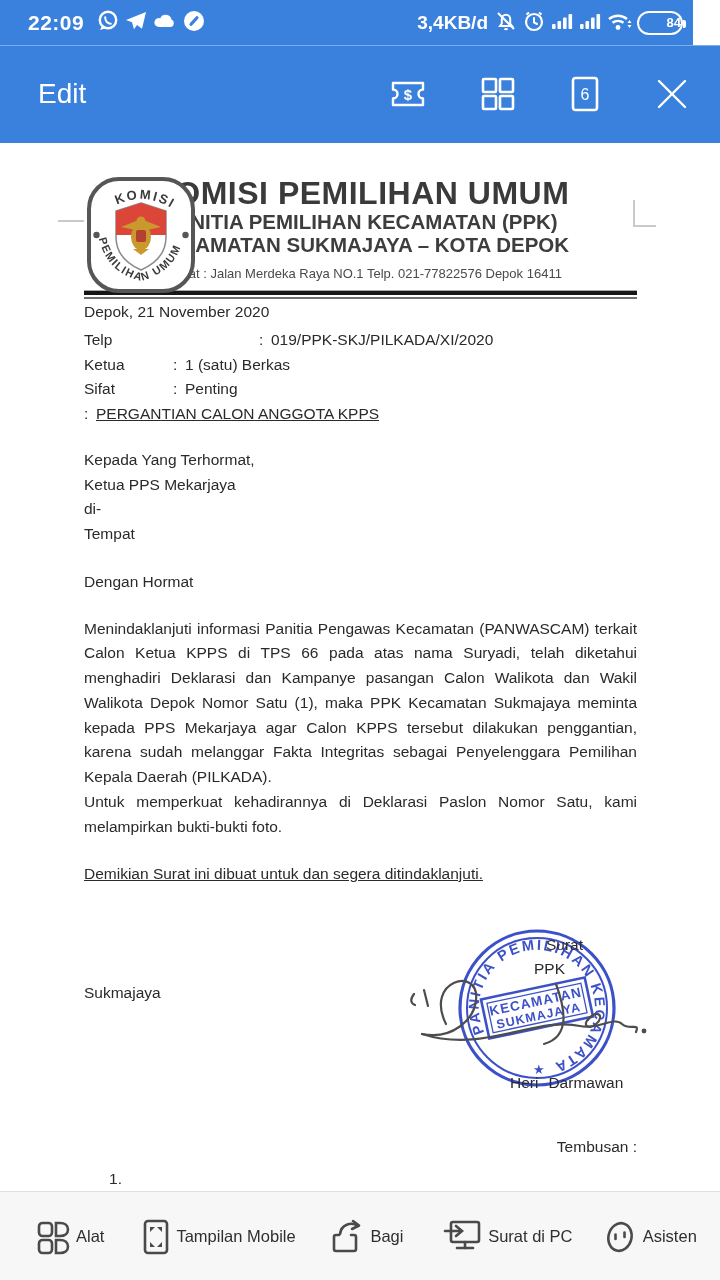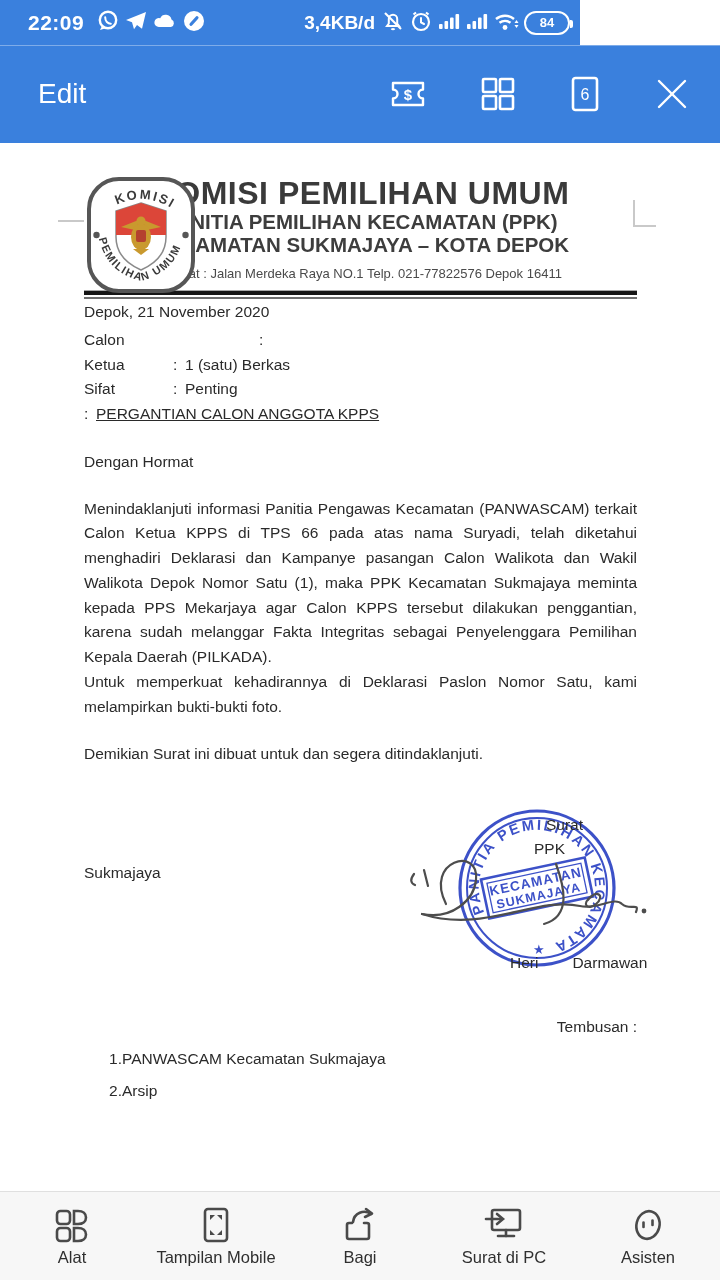--- a/index.html
+++ b/index.html
@@ -3,31 +3,31 @@
 <meta charset="utf-8">
 <style>
   * { margin:0; padding:0; box-sizing:border-box; }
   html,body { background:#000; }
   .screen {
     position:relative; width:720px; height:1280px; overflow:hidden;
     background:#ffffff; font-family:"Liberation Sans", sans-serif;
   }
   
   .statusbar {
-    position:absolute; left:0; top:0; width:580px; height:45px;
+    position:absolute; left:0; top:0; width:693px; height:45px;
     background:#3a80dd; color:#fff; display:flex; align-items:center;
     padding:0 10px 0 28px;
   }
   .sb-time { font-size:21px; font-weight:bold; letter-spacing:.5px; margin-right:12px; }
   .sb-icons-left, .sb-icons-right { display:flex; align-items:center; gap:4px; }
   .sb-icons-right { margin-left:auto; }
   .sb-rate { font-size:19px; font-weight:bold; margin-right:2px; }
   .sb-batt {
     position:relative; width:46px; height:24px; border:2px solid #fff; border-radius:12px;
-    display:flex; align-items:center; justify-content:center;
+    display:flex; align-items:center; justify-content:flex-end;
     font-size:13px; font-weight:bold;
   }
   .sb-batt::after{ content:""; position:absolute; right:-5px; top:7px; width:3px; height:8px; background:#fff; border-radius:0 2px 2px 0;}
   
   .appbar {
     position:absolute; left:0; top:45px; width:720px; height:98px;
     background:#3a80dd; color:#fff; display:flex; align-items:center;
     padding:0 30px 0 38px; box-shadow:0 1px 0 rgba(255,255,255,.35) inset;
   }
   .ab-title { font-size:28px; font-weight:400; }
@@ -52,39 +52,39 @@
   .meta { margin-top:6px; font-size:15.5px; }
   .meta-row { display:flex; line-height:24.5px; }
   .meta-row .lab { flex:0 0 auto; }
   .meta-row.narrow .lab { width:89px; }
   .meta-row.wide  .lab { width:175px; }
   .meta-row .sep { width:12px; }
   .meta-row.emph .val { font-weight:normal; text-decoration:underline; }
   .recipient { margin-top:22px; font-size:15.5px; line-height:24.5px; }
   .salutation { margin-top:24px; font-size:15.5px; line-height:24.5px; }
   .body-text { margin-top:22px; font-size:15.5px; line-height:24.8px; text-align:justify; }
-  .closing { margin-top:22px; font-size:15.5px; line-height:24.5px; }
+  .closing { margin-top:22px; font-size:15.5px; line-height:24.5px;text-decoration:underline; }
   .sig-area { position:relative; margin-top:28px; height:212px; font-size:15.5px; }
   .sig-ketua { position:absolute; left:462px; top:22px; z-index:3; }
   .sig-ppk   { position:absolute; left:450px; top:46px; z-index:3; }
   .sig-place { position:absolute; left:0;    top:70px; z-index:3; }
   .stamp { position:absolute; left:371px; top:12px; width:164px; height:164px; z-index:1; opacity:.93; }
   .signature { position:absolute; left:300px; top:44px; width:280px; height:120px; z-index:2; }
-  .sig-name { position:absolute; left:426px; top:160px; display:flex; gap:34px; z-index:3; }
+  .sig-name { position:absolute; left:426px; top:160px; display:flex; gap:10px; z-index:3; }
   .cc { margin-top:10px; font-size:15.5px;text-align:right; }
   .cc-title { line-height:22px; }
   .cc-item { display:flex; margin-top:10px; line-height:22px; }
   .cc-item .num { width:24px; margin-left:14px; }
   
   .toolbar {
     position:absolute; left:0; top:1191px; width:720px; height:89px;
     background:#f7f7f7; border-top:1px solid #e0e0e0;
     display:flex; align-items:stretch;
   }
-  .tb-item { flex:1 1 0; display:flex; flex-direction:column; align-items:center; justify-content:center; gap:5px; cursor:pointer; }
+  .tb-item { flex:1 1 0; display:flex; flex-direction:row; align-items:center; justify-content:center; gap:5px; cursor:pointer; }
   .tb-label { font-size:16.5px; color:#2f2f2f; white-space:nowrap; }
   .tb-ic { height:38px; display:flex; align-items:flex-end; }
 </style>
 </head>
 <body>
 
 <div class="screen">
 
   <div class="statusbar">
     <span class="sb-time">22:09</span>
@@ -241,39 +241,46 @@
         <div class="r1"></div>
           <div class="r2"></div>
           <div class="r3"></div>
           <div class="r4"></div>
       </div>
 
       <div class="date-line">Depok, 21 November 2020</div>
 
       <div class="meta">
         <div class="meta-row wide">
-          <span class="lab">Calon</span>
+          <span class="lab">Telp</span>
             <span class="sep">:</span>
+            <span class="val">019/PPK-SKJ/PILKADA/XI/2020</span>
         </div>
         <div class="meta-row narrow">
           <span class="lab">Ketua</span>
             <span class="sep">:</span>
             <span class="val">1 (satu) Berkas</span>
         </div>
         <div class="meta-row narrow">
           <span class="lab">Sifat</span>
             <span class="sep">:</span>
             <span class="val">Penting</span>
         </div>
         <div class="meta-row wide emph">
             <span class="sep">:</span>
             <span class="val">PERGANTIAN CALON ANGGOTA KPPS</span>
         </div>
       </div>
 
+      <div class="recipient">
+        <div>Kepada Yang Terhormat,</div>
+        <div>Ketua PPS Mekarjaya</div>
+        <div>di-</div>
+        <div>Tempat</div>
+      </div>
 
       <div class="salutation">Dengan Hormat</div>
 
       <div class="body-text">
         <p>Menindaklanjuti informasi Panitia Pengawas Kecamatan (PANWASCAM)  terkait Calon Ketua KPPS di TPS 66 pada atas nama Suryadi, telah diketahui menghadiri Deklarasi dan Kampanye pasangan Calon Walikota dan Wakil Walikota Depok Nomor Satu (1), maka PPK Kecamatan Sukmajaya meminta kepada PPS Mekarjaya agar Calon KPPS tersebut dilakukan penggantian, karena sudah melanggar Fakta Integritas sebagai Penyelenggara Pemilihan Kepala Daerah (PILKADA).</p>
         <p>Untuk memperkuat kehadirannya di Deklarasi Paslon Nomor Satu, kami melampirkan bukti-bukti foto.</p>
       </div>
 
       <div class="closing">Demikian Surat ini dibuat untuk dan segera ditindaklanjuti.</div>
 
@@ -315,21 +322,20 @@
         <span class="sig-name">
           <span>Heri</span>
           <span>Darmawan</span>
         </span>
       </div>
 
       <div class="cc">
         <div class="cc-title">Tembusan :</div>
         <div class="cc-item">
           <span class="num">1.</span>
-          <span>PANWASCAM Kecamatan Sukmajaya</span>
         </div>
         <div class="cc-item">
           <span class="num">2.</span>
           <span>Arsip</span>
         </div>
       </div>
 
     </div>
   </div>
 

